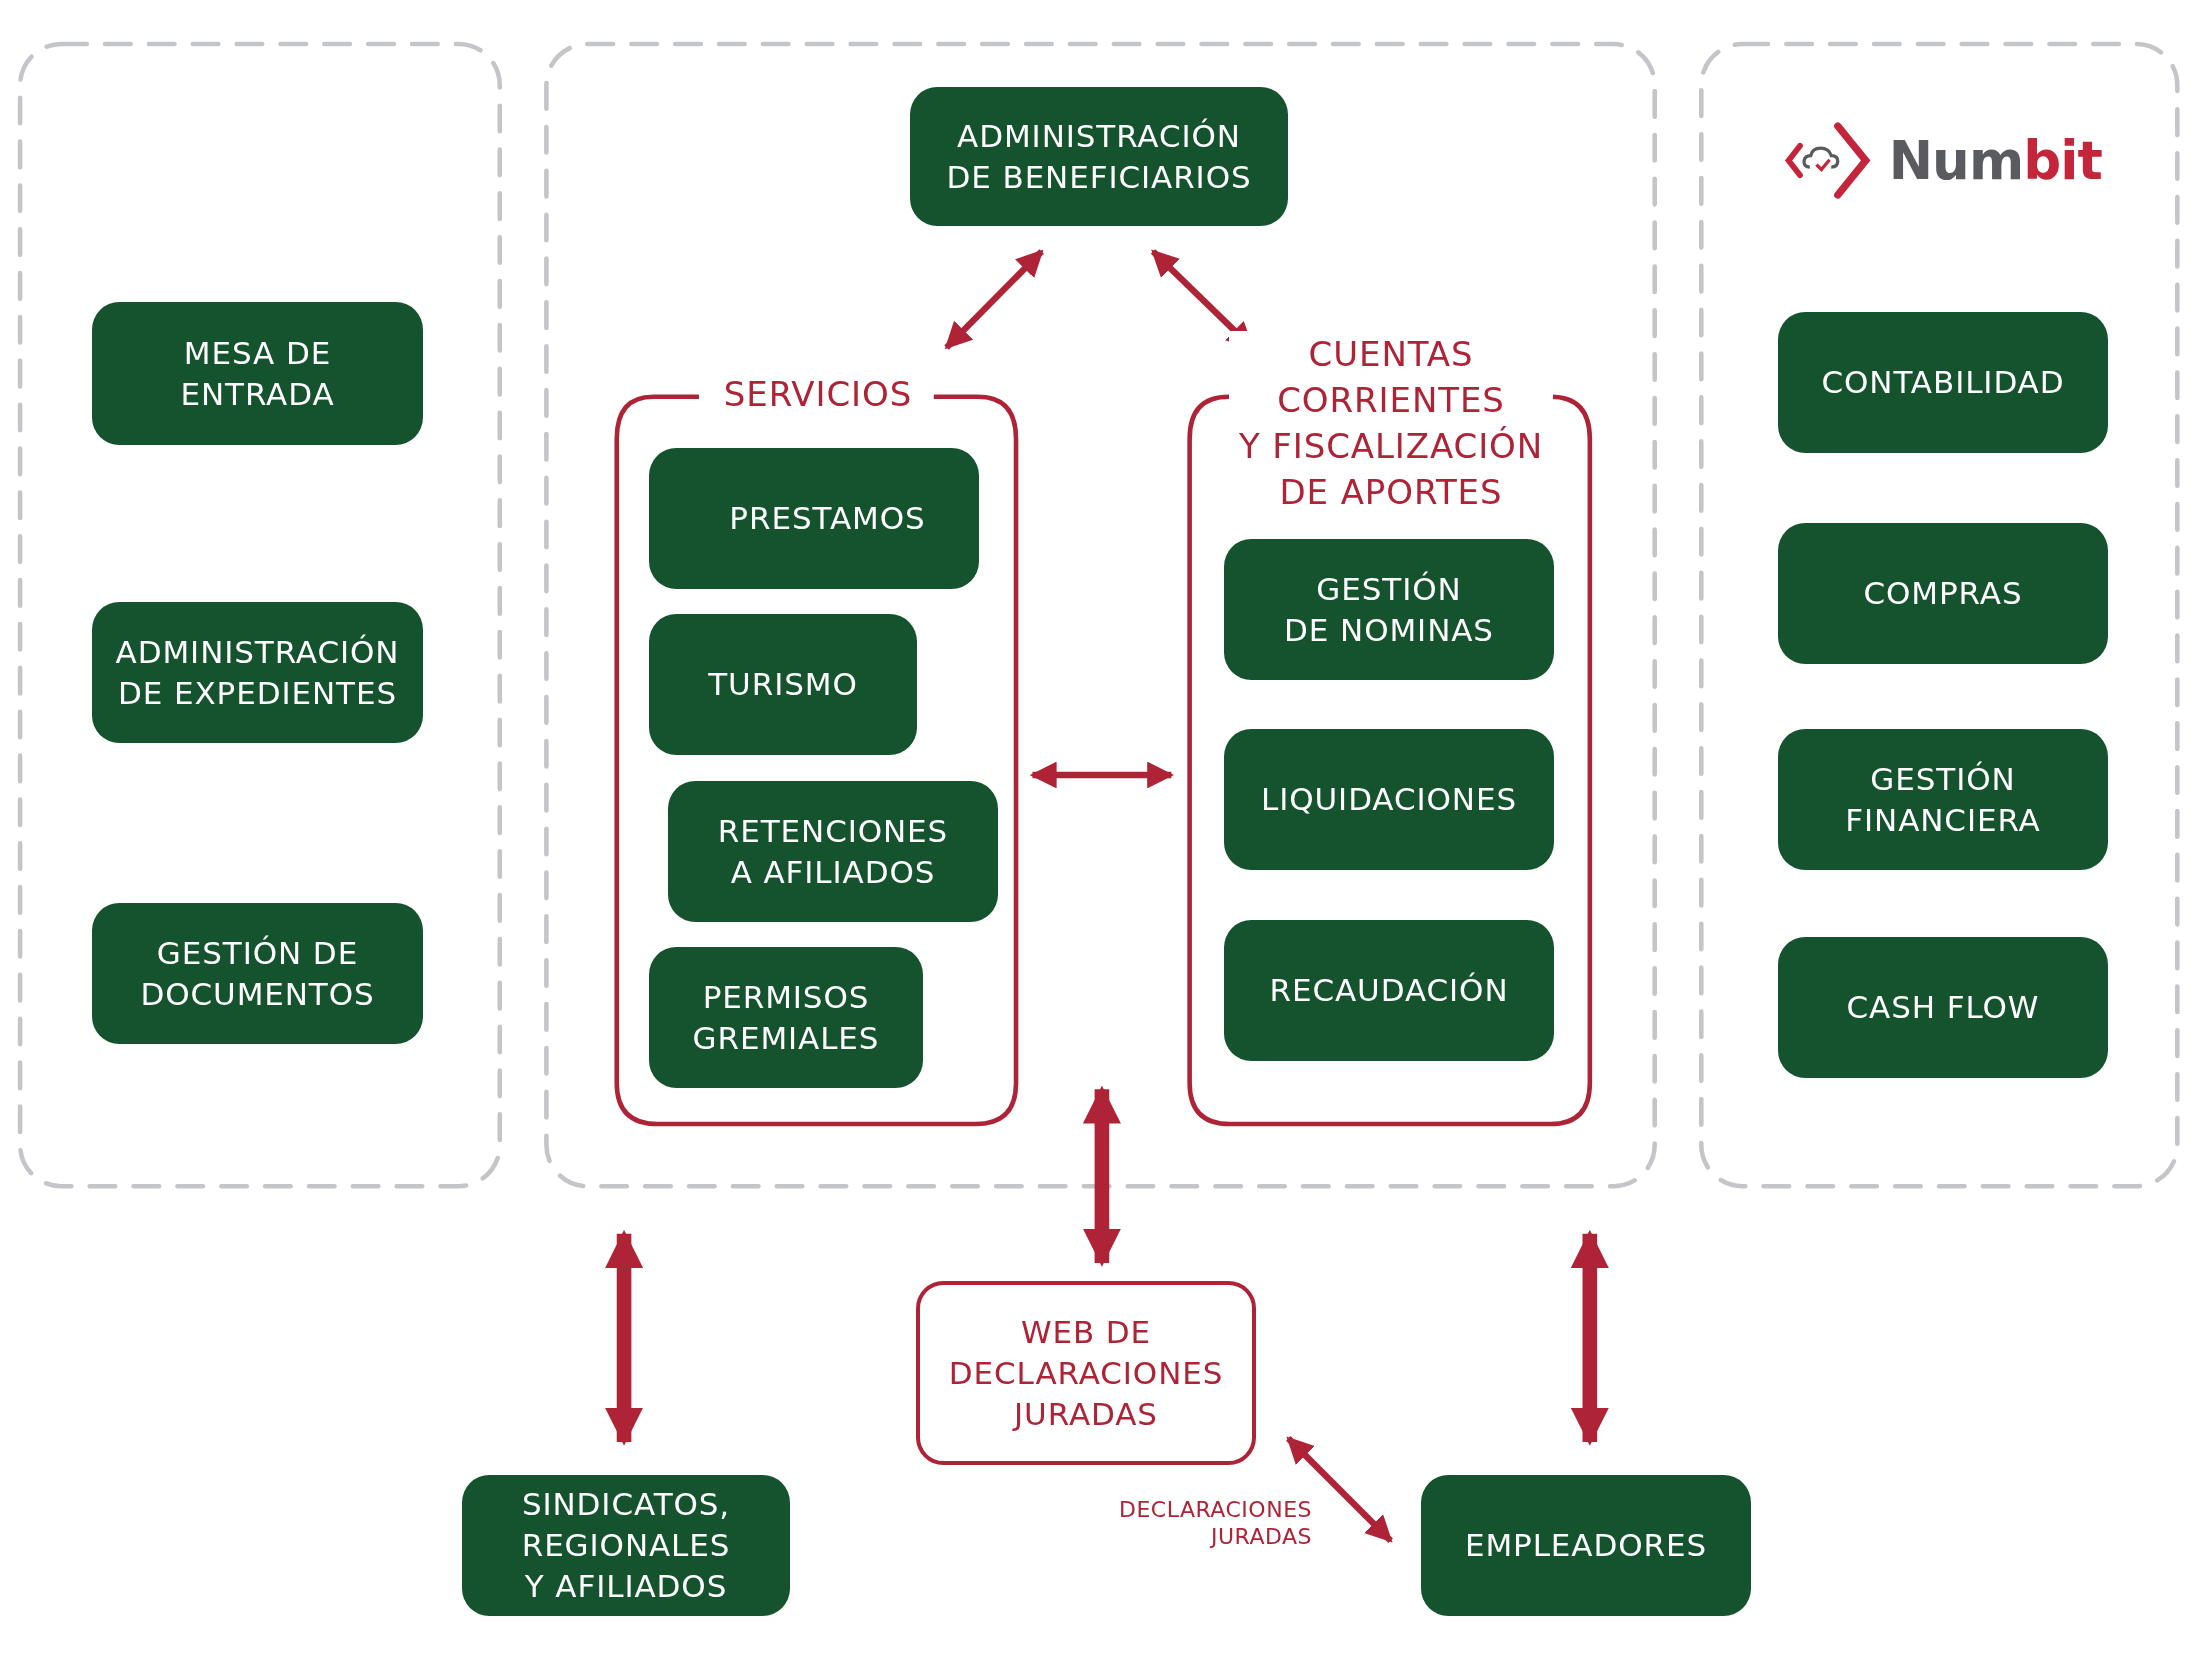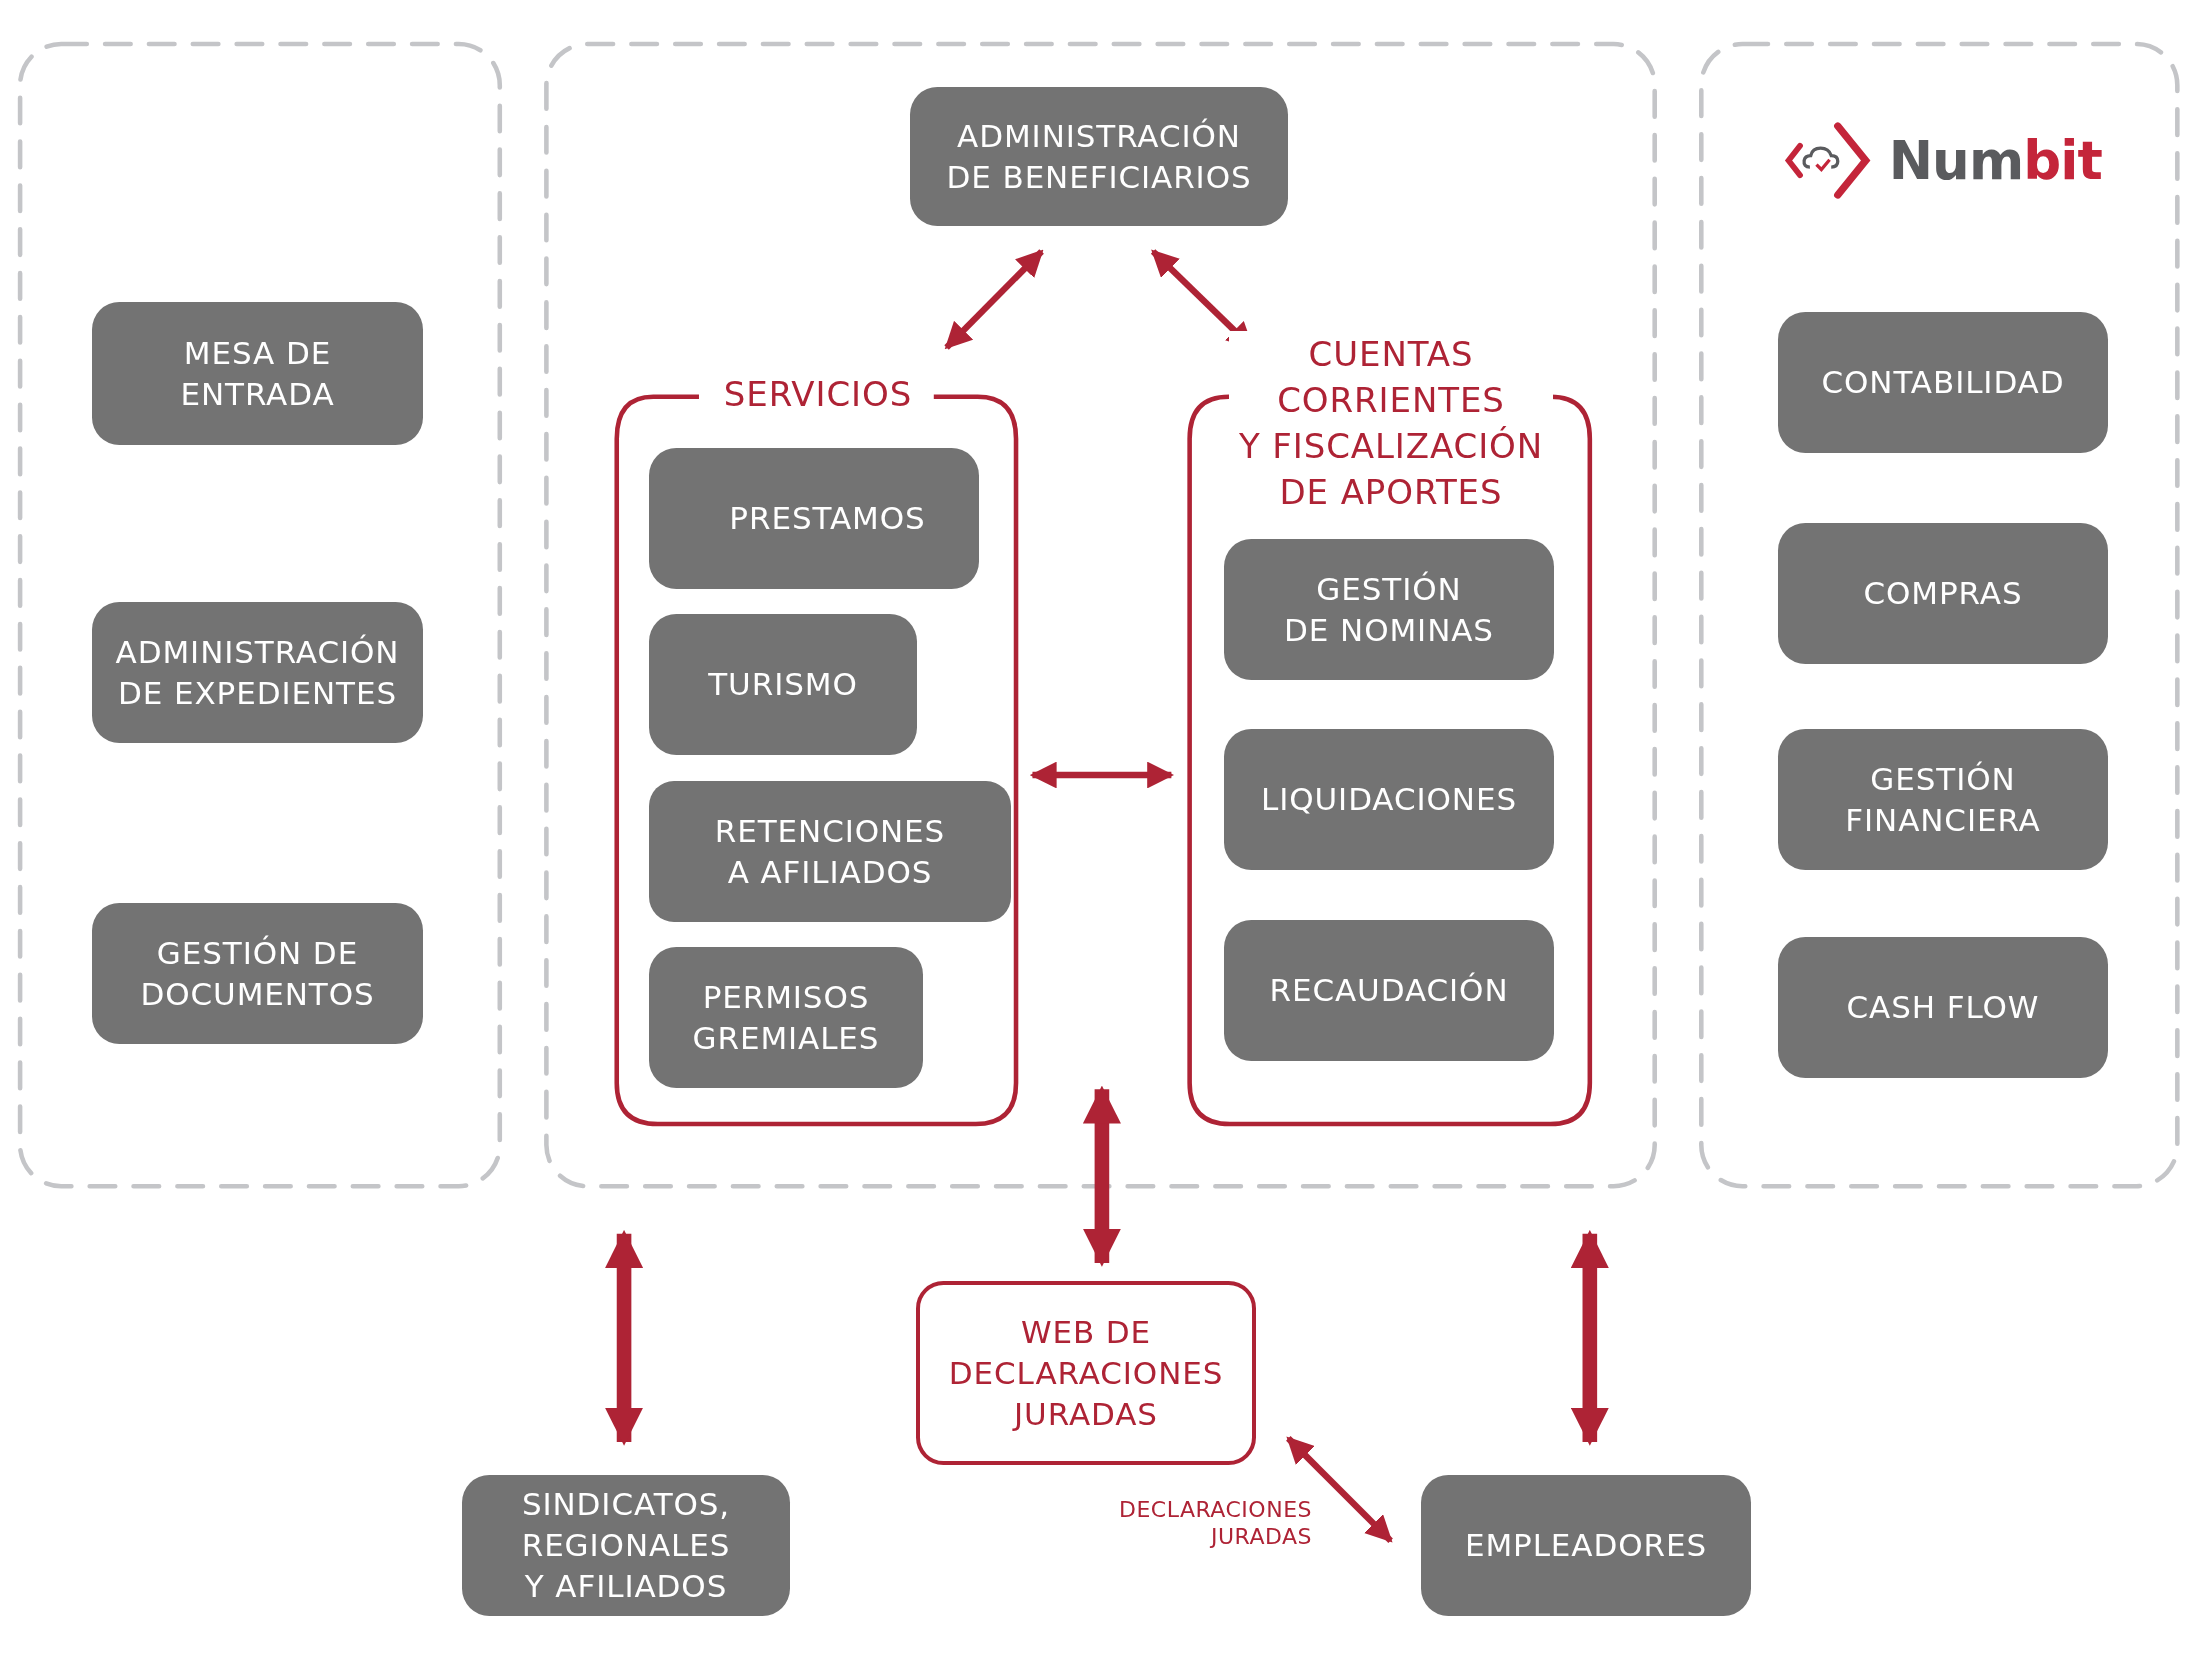--- a/index.html
+++ b/index.html
@@ -1,19 +1,19 @@
 <!DOCTYPE html>
 <html style="font-size:14.6px"><head>
 <meta charset="utf-8">
 <style>
   html, body { margin:0; padding:0; background:#ffffff; }
   body { width:2202px; height:1667px; position:relative; overflow:hidden;
          font-family:"DejaVu Sans","Liberation Sans",sans-serif; }
   #wires { position:absolute; left:0; top:0; width:2202px; height:1667px; }
-  .box { position:absolute; background:#737373; border-radius:27.4px; color:#fff;
+  .box { position:absolute; background:#14532d; border-radius:27.4px; color:#fff;
          display:flex; align-items:center; justify-content:center; text-align:center;
          font-size:31px; line-height:41px; letter-spacing:0.9px; box-sizing:border-box; padding:0 9.1px; }
   .box.outline { background:#fff; border:4.6px solid #ae2335; color:#ae2335; }
   .label { position:absolute; color:#ae2335; text-align:center; background:#fff;
            font-size:34px; line-height:46px; letter-spacing:0.9px; }
   .small-label { position:absolute; color:#ae2335; text-align:right; font-size:22px; line-height:26.5px; letter-spacing:0.5px; }
   .logo { position:absolute; left:1782px; top:110px; width:320px; height:101px; display:flex; align-items:center; }
   .logo-text { font-size:53px; font-weight:bold; letter-spacing:-0.9px; margin-left:16.4px; }
   .logo-text .a { color:#5a5b5e; } .logo-text .b { color:#c4253a; }
   .ln { white-space:pre-line; }
@@ -64,21 +64,21 @@
 DE EXPEDIENTES</div>
 <div class="box ln" style="left:92px;top:903px;width:331px;height:141px;">GESTIÓN DE
 DOCUMENTOS</div>
 
 <div class="box ln" style="left:910px;top:87px;width:378px;height:139px;">ADMINISTRACIÓN
 DE BENEFICIARIOS</div>
 
 <div class="label" style="left:704px;top:371px;width:228px;">SERVICIOS</div>
 <div class="box ln" style="left:649px;top:448px;width:330px;height:141px;padding-left:36px;">PRESTAMOS</div>
 <div class="box ln" style="left:649px;top:614px;width:268px;height:141px;">TURISMO</div>
-<div class="box ln" style="left:649px;top:781px;width:362px;height:141px;border-radius:25px;">RETENCIONES
+<div class="box ln" style="left:668px;top:781px;width:330px;height:141px;">RETENCIONES
 A AFILIADOS</div>
 <div class="box ln" style="left:649px;top:947px;width:274px;height:141px;">PERMISOS
 GREMIALES</div>
 
 <div class="label ln" style="left:1229px;top:331px;width:324px;">CUENTAS
 CORRIENTES
 Y FISCALIZACIÓN
 DE APORTES</div>
 <div class="box ln" style="left:1224px;top:539px;width:330px;height:141px;">GESTIÓN
 DE NOMINAS</div>

